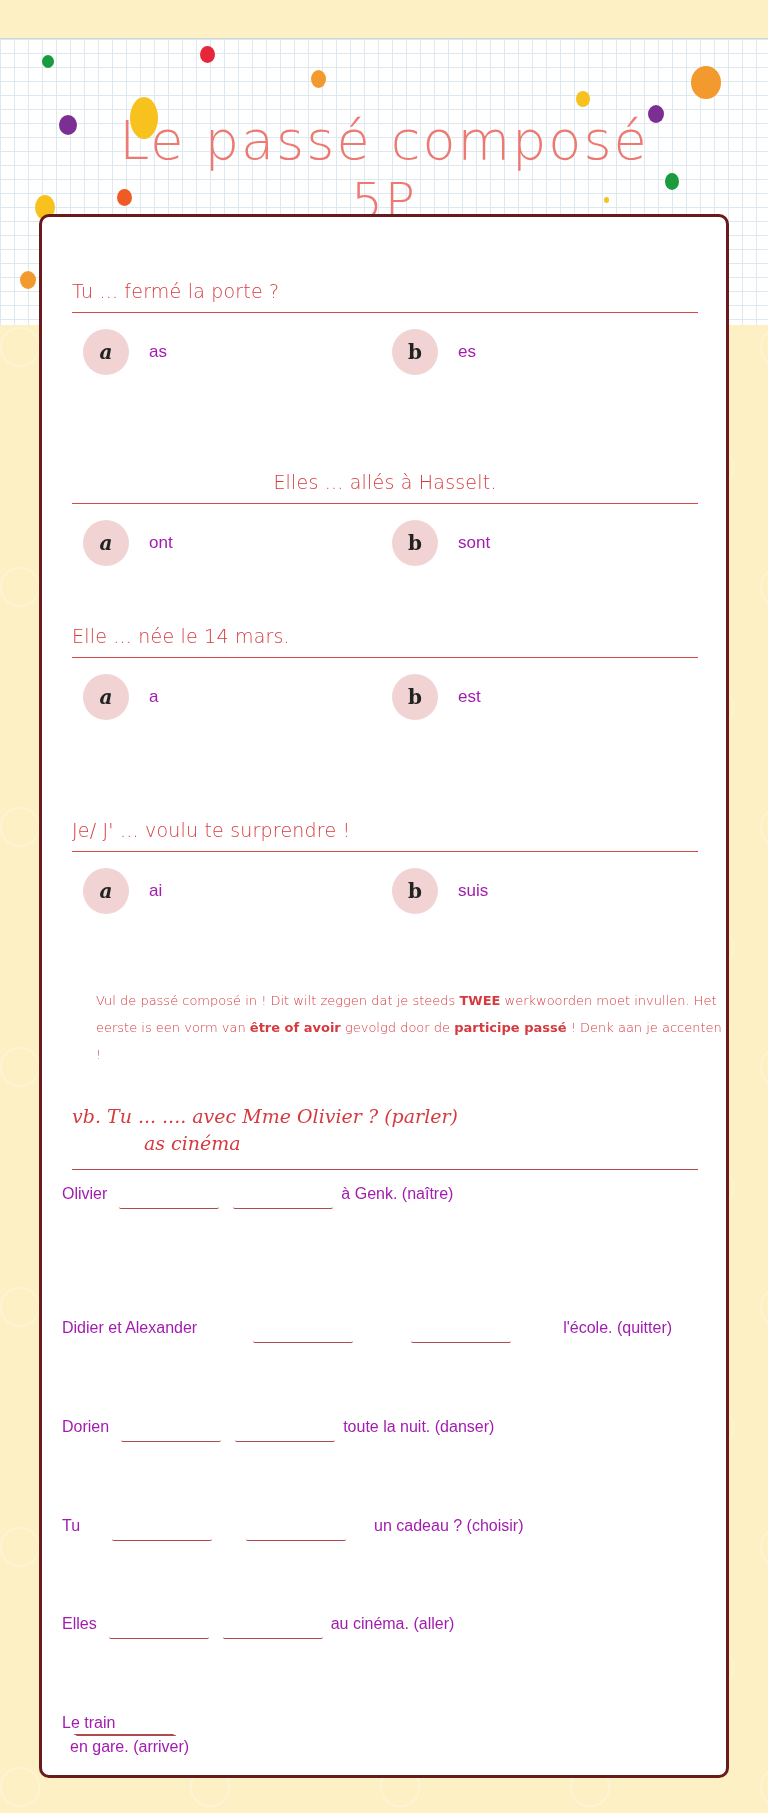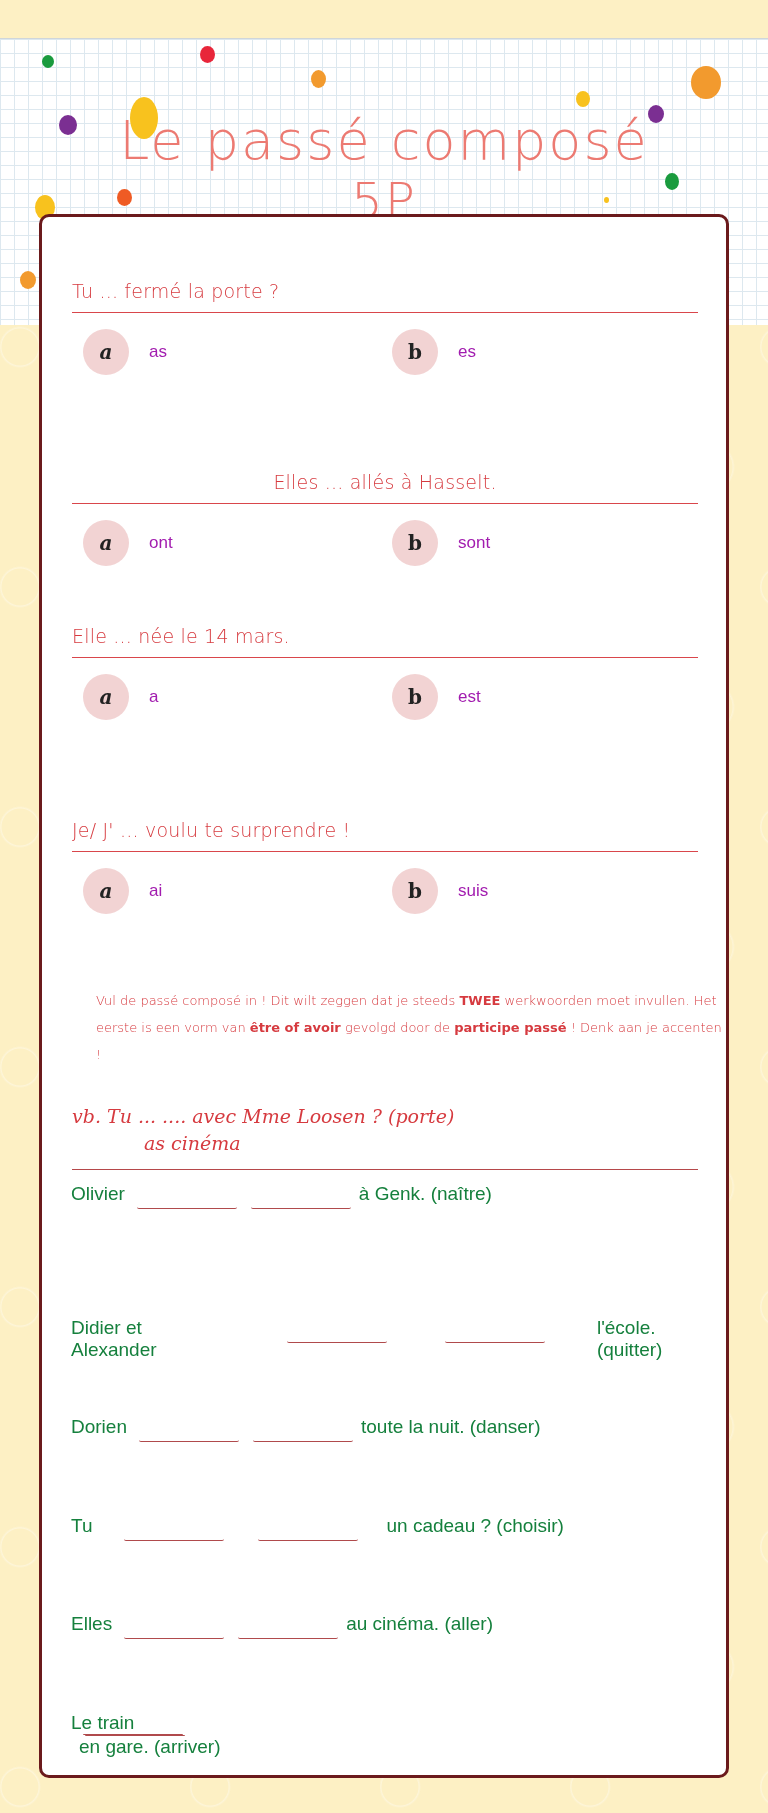--- a/index.html
+++ b/index.html
@@ -65,22 +65,22 @@
   }
   .instr b { font-weight: bold; }
   .example {
     position: absolute; left: 30px; top: 886px; width: 630px;
     color: #d63a3f; font-family: "DejaVu Serif", serif; font-style: italic;
     font-size: 19px; line-height: 27px;
   }
   .example .ans { display: block; padding-left: 72px; }
   .divider { position: absolute; left: 30px; top: 952px; width: 626px; height: 1px; background: #b5484a; }
   .sent {
-    position: absolute; left: 29px; display: flex; align-items: flex-start;
-    font-size: 19px; color: #15803d; height: 30px; line-height: 22px;
+    position: absolute; left: 20px; display: flex; align-items: flex-start;
+    font-size: 16px; color: #a21caf; height: 30px; line-height: 22px;
   }
   .blank {
     display: inline-block; width: 100px; height: 26px; border-bottom: 1.5px solid #b04a4c;
     margin-left: 12px; border-radius: 0 0 2px 2px;
   }
   .blank + .blank { margin-left: 14px; }
   .sent .tail { margin-left: 8px; }
 </style>
 </head>
 <body>
@@ -162,21 +162,21 @@
       <span class="badge">b</span>
       <span class="opt-text">suis</span>
     </div>
   </div>
 
   <div class="instr">
     <span>Vul de passé composé in ! Dit wilt zeggen dat je steeds </span><b>TWEE</b><span> werkwoorden moet invullen. Het eerste is een vorm van </span><b>être of avoir</b><span> gevolgd door de </span><b>participe passé</b><span> ! Denk aan je accenten !</span>
   </div>
 
   <div class="example">
-    <span>vb. Tu ... .... avec Mme Loosen ? (porte)</span>
+    <span>vb. Tu ... .... avec Mme Olivier ? (parler)</span>
     <span class="ans">as cinéma</span>
   </div>
 
   <div class="divider"></div>
 
   <div class="sent" style="top:966px;">
     <span>Olivier</span>
     <span class="blank"></span>
     <span class="blank"></span>
     <span class="tail">à Genk. (naître)</span>

